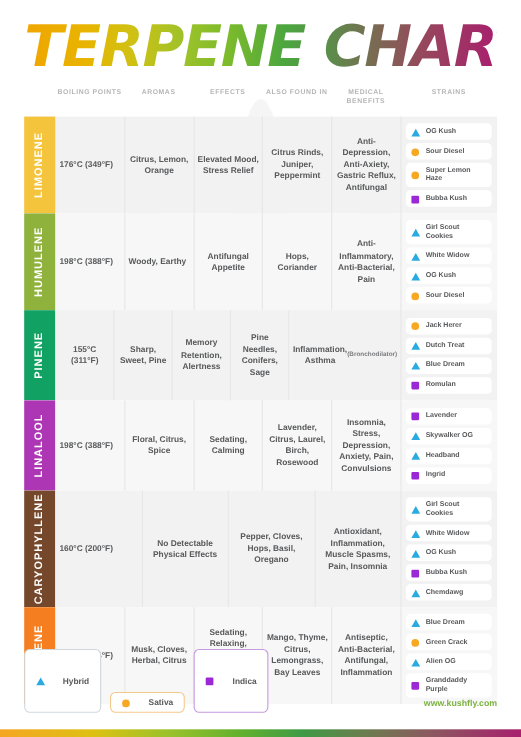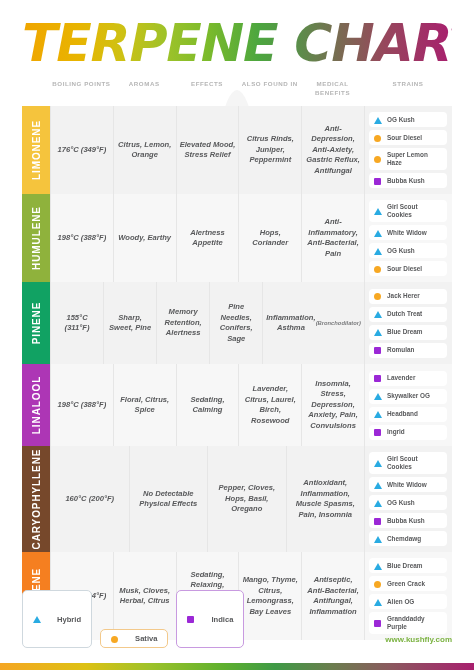--- a/index.html
+++ b/index.html
@@ -100,29 +100,28 @@
     color: #ffffff;
     font-size: 10px;
     font-weight: bold;
     letter-spacing: 0.9px;
   }
 
   .cell {
     flex: 1 1 0;
     display: flex;
     align-items: center;
-    justify-content: center;
+    justify-content: flex-start;
     text-align: center;
     font-size: 7.6px;
     font-weight: bold;
     line-height: 10.5px;
     color: #58595b;
     padding: 6px 3px;
     border-left: 1px solid #e6e6e6;
-    font-style: italic;
   }
   .cell .sub {
     display: block;
     font-size: 5.8px;
     font-weight: bold;
     color: #7b7c7e;
   }
 
   .strains {
     flex: 0 0 88px;
@@ -294,21 +293,21 @@
           <div class="tname" style="background: rgb(143, 178, 60);">
             <div class="tname-txt">HUMULENE</div>
           </div>
           <div class="cell">
             <span>198°C (388°F)</span>
           </div>
           <div class="cell">
             <span>Woody, Earthy</span>
           </div>
           <div class="cell">
-            <span>Alertness Appetite</span>
+            <span>Antifungal Appetite</span>
           </div>
           <div class="cell">
             <span>Hops, Coriander</span>
           </div>
           <div class="cell">
             <span>Anti-Inflammatory, Anti-Bacterial, Pain</span>
           </div>
           <div class="strains">
             <div class="strain">
               <span class="ico hybrid"></span>

